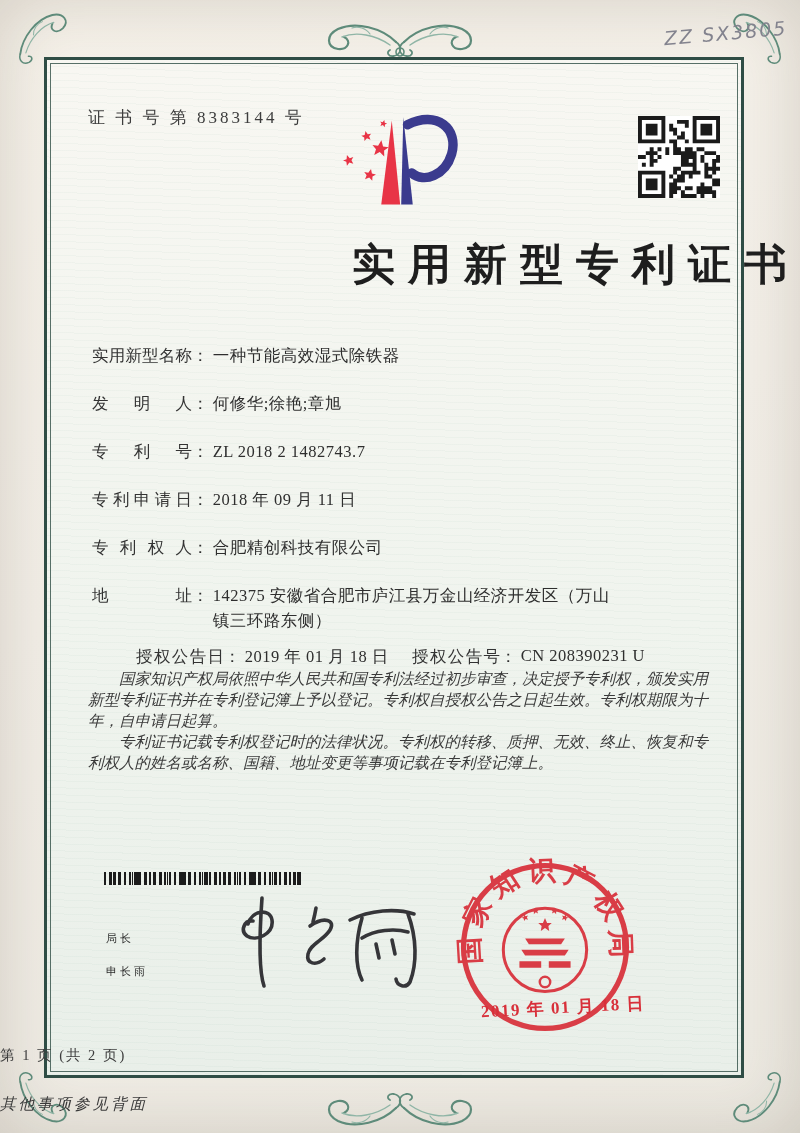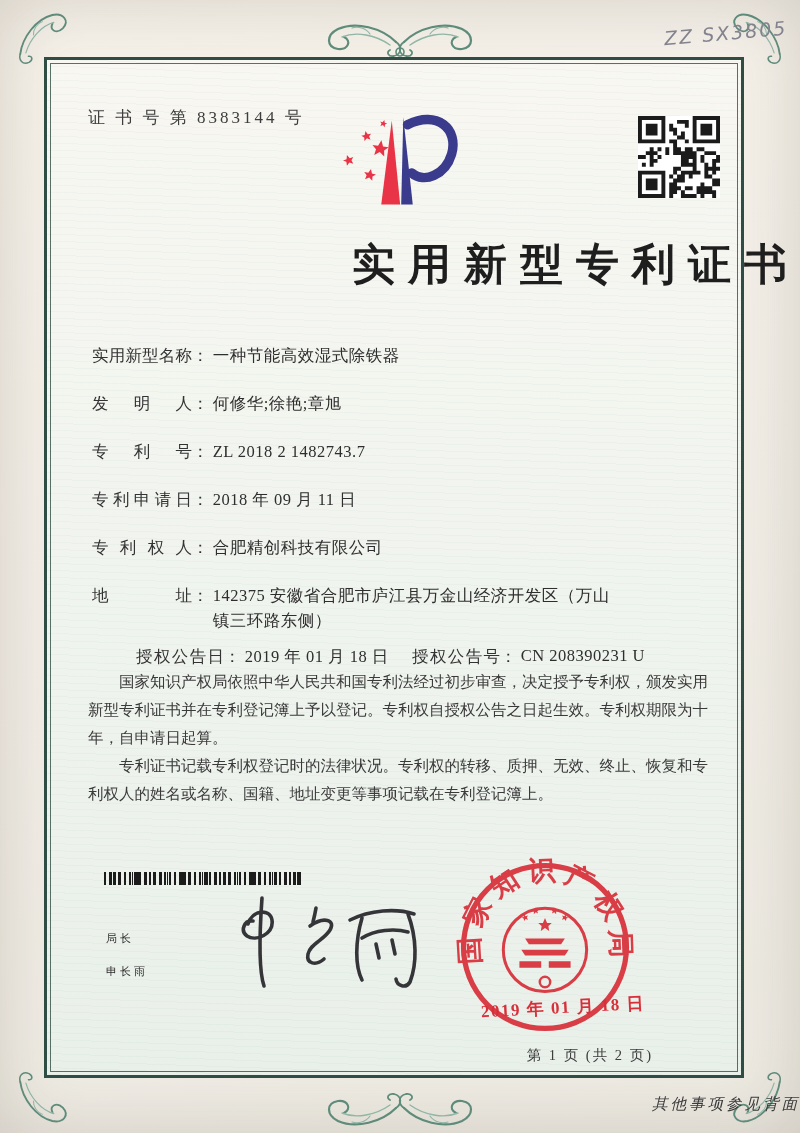--- a/index.html
+++ b/index.html
@@ -47,40 +47,40 @@
   .row{position:absolute;left:92px;font-size:16.5px;color:#2e2e2e;line-height:25px;}
   .lbl{display:inline-block;width:100px;text-align:justify;text-align-last:justify;vertical-align:top;color:#333;}
   .colon{vertical-align:top;}
   .val{letter-spacing:.5px;vertical-align:top;display:inline-block;max-width:420px;}
   .r1{top:343px}.r2{top:391px}.r3{top:439px}.r4{top:487px}.r5{top:535px}.r6{top:583px}
   .grant{position:absolute;top:646px;left:92px;font-size:16.5px;color:#2e2e2e;width:620px;margin-left:44px;}
   .grant .pair2{position:absolute;left:276px;top:0;}
   .grant .lbl{width:88px;}
   .paras{
     position:absolute;left:88px;top:668px;width:628px;
-    font-size:15.5px;line-height:28px;color:#3a3a3a;
+    font-size:15.5px;line-height:21px;color:#3a3a3a;font-style:italic;
   }
   .paras p{margin:0;text-indent:2em;}
   .barcode{
     position:absolute;left:104px;top:872px;width:198px;height:13px;
     background:
       repeating-linear-gradient(90deg,#1c1c1c 0 2px,transparent 2px 5px),
       repeating-linear-gradient(90deg,#1c1c1c 0 1px,transparent 1px 7px),
       repeating-linear-gradient(90deg,transparent 0 9px,#1c1c1c 9px 12px,transparent 12px 23px);
   }
   .signer{position:absolute;left:106px;top:922px;font-size:11px;color:#2b2b2b;letter-spacing:3px;line-height:33px;font-family:Liberation Serif, serif;}
   .signature{position:absolute;left:212px;top:886px;}
   .seal{position:absolute;left:455px;top:857px;opacity:.93;}
   .seal-date{
     position:absolute;left:478px;top:996px;width:170px;text-align:center;
     font-size:17px;color:#d8303a;letter-spacing:1.5px;transform:rotate(-3deg);
     font-weight:600;
   }
-  .page-num{position:absolute;left:0;top:1046px;width:653px;text-align:right;font-size:14.5px;color:#3c3c3c;letter-spacing:2px;}
-  .back-note{position:absolute;left:0;top:1094px;width:800px;text-align:right;font-size:15.5px;color:#3a3a3a;font-style:italic;letter-spacing:3px;}
+  .page-num{position:absolute;left:0;top:1046px;width:653px;text-align:left;font-size:14.5px;color:#3c3c3c;letter-spacing:2px;}
+  .back-note{position:absolute;left:0;top:1094px;width:800px;text-align:left;font-size:15.5px;color:#3a3a3a;font-style:italic;letter-spacing:3px;}
 </style>
 </head>
 <body>
 
 <div class="page">
 
   <svg class="ornaments" width="800" height="1133" viewBox="0 0 800 1133">
     <defs>
       <g id="scroll" stroke="#5e8b7a" fill="none" stroke-width="2.2" stroke-linecap="round">
         <path d="M0,12 C14,-2 40,-9 58,-1 C70,5 70,17 58,19 C48,20 44,11 52,7"></path>

